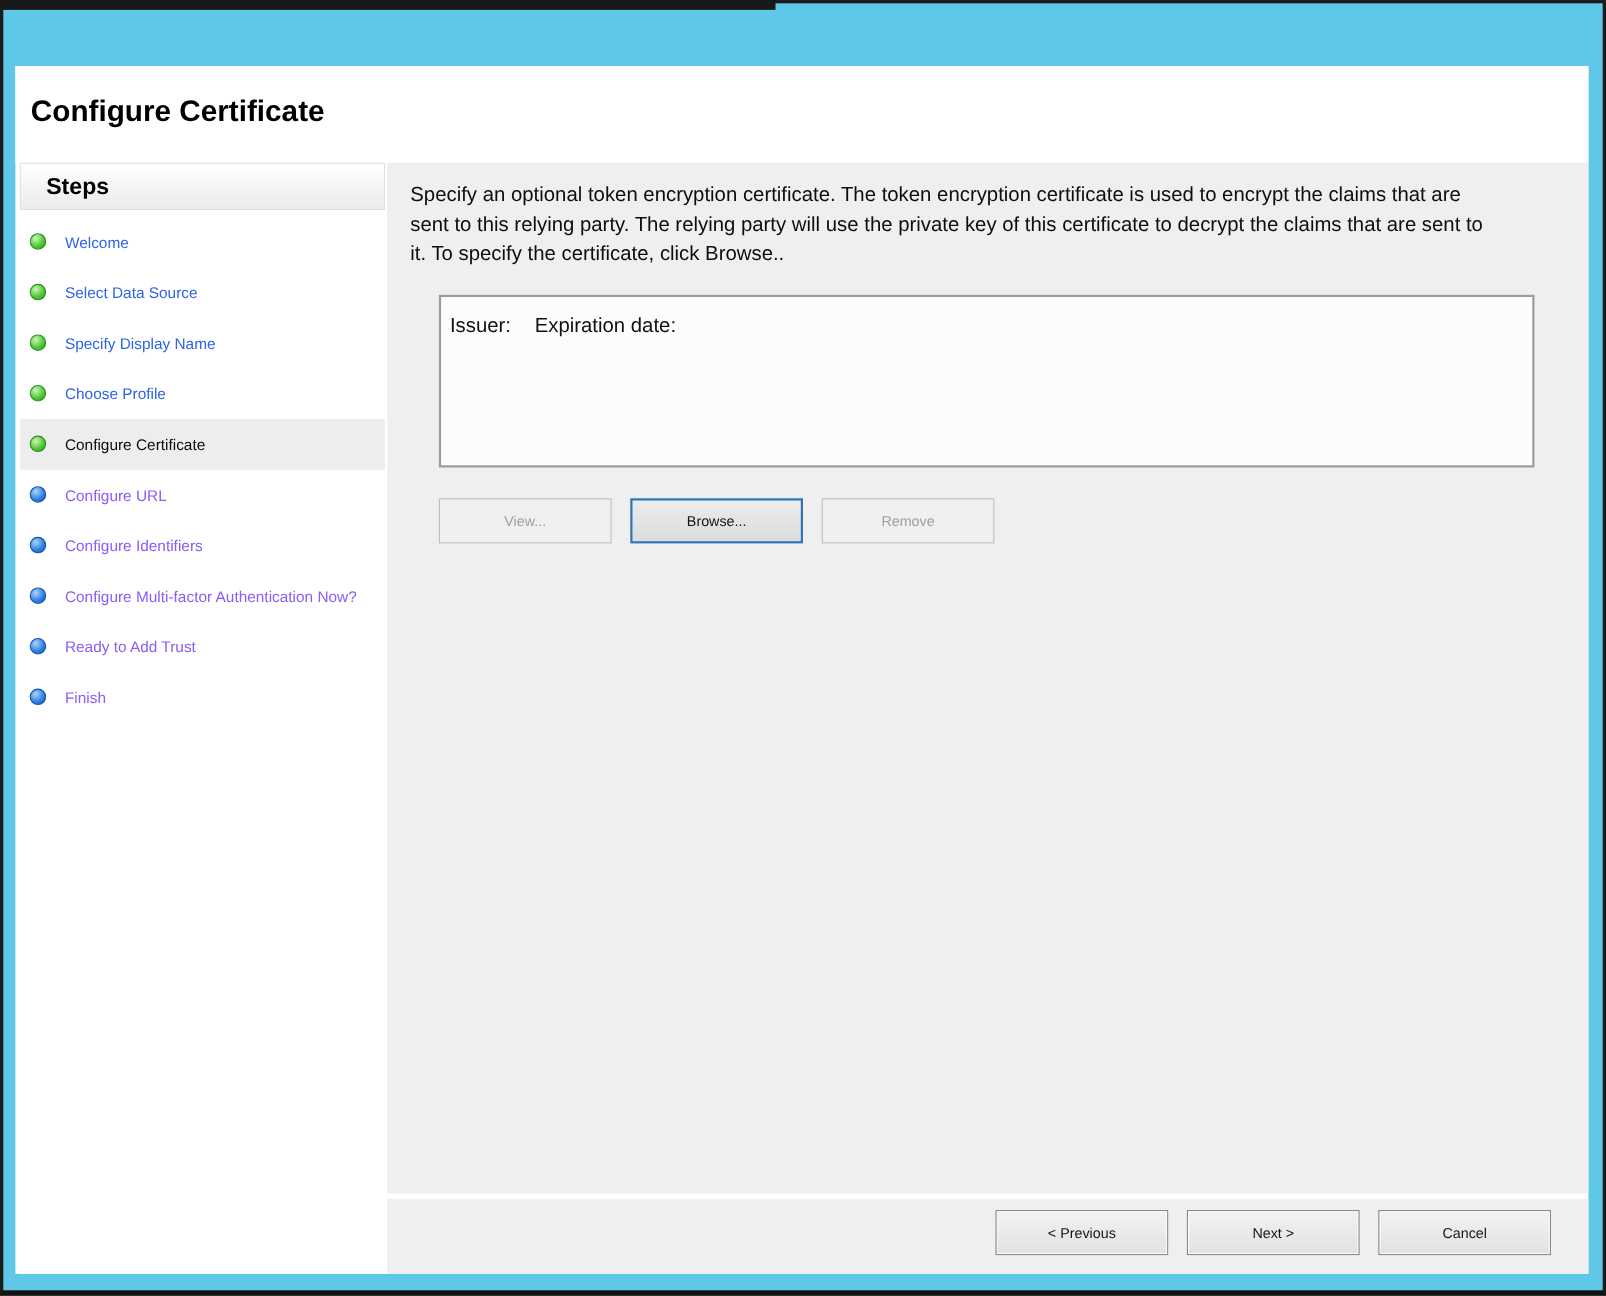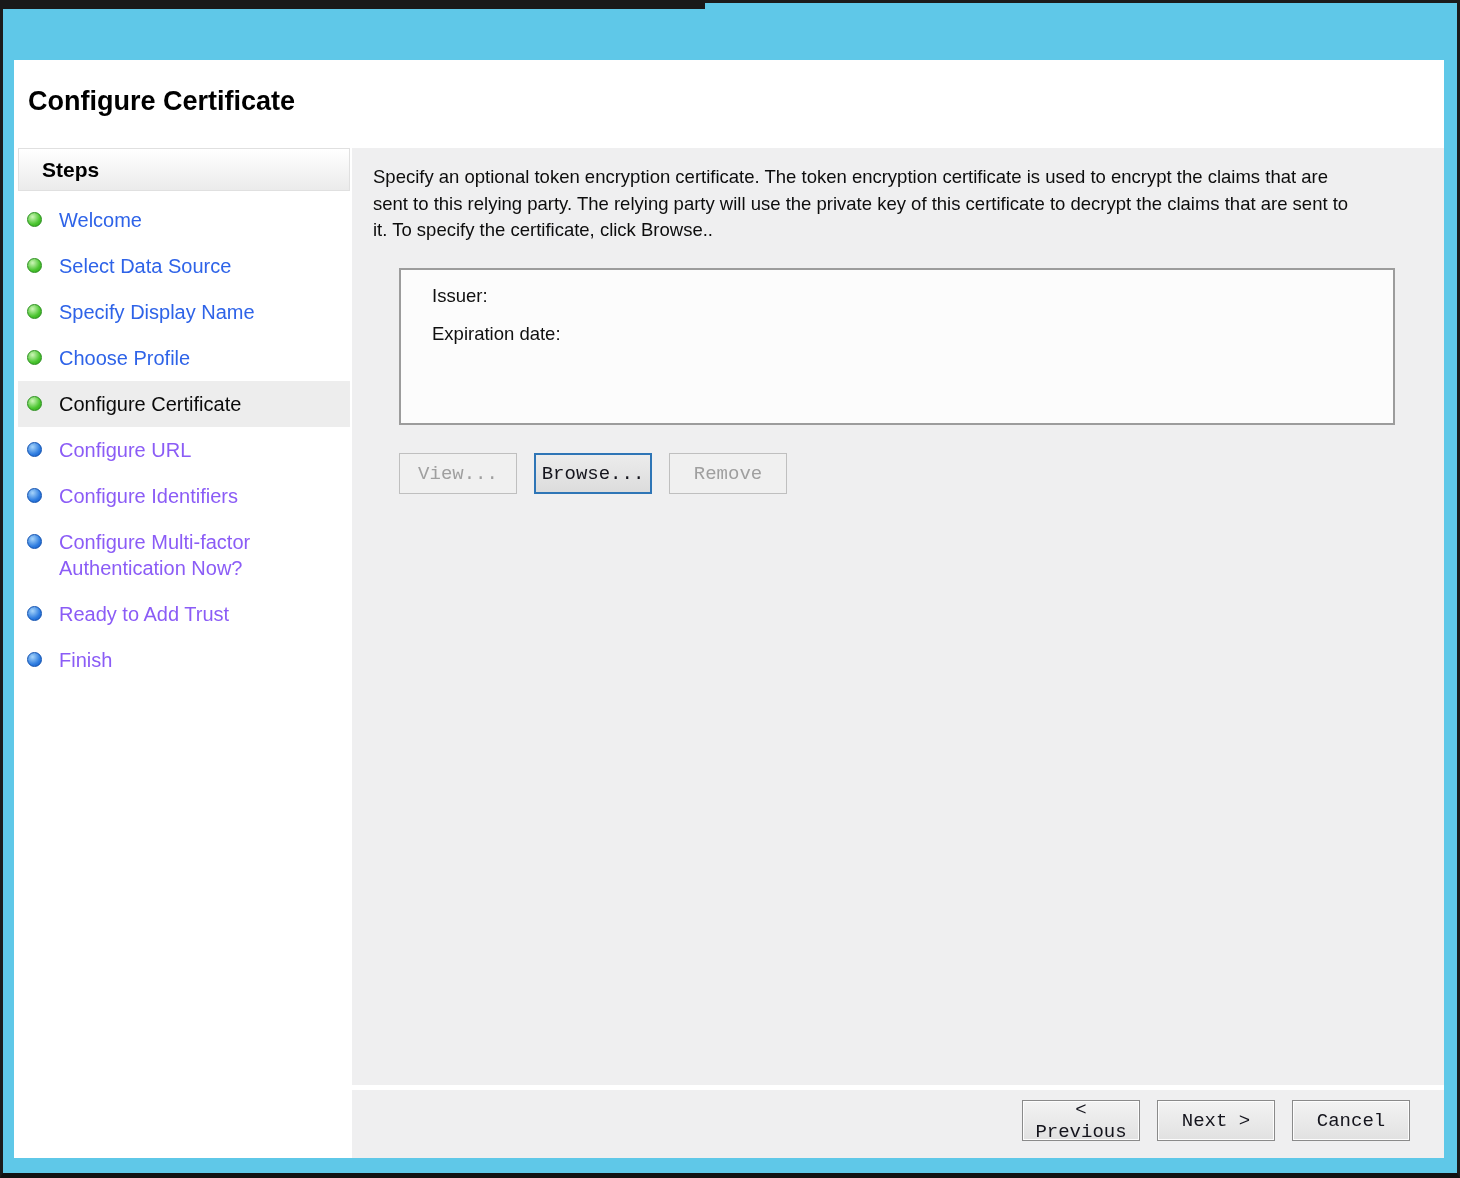--- a/index.html
+++ b/index.html
@@ -51,21 +51,21 @@
   
   .sidebar{position:absolute;left:4px;top:88px;width:332px;bottom:0;background:#fff;}
   .steps-header{
     height:43px;background:linear-gradient(#ffffff,#ebebeb);
     border:1px solid #e0e0e0;display:flex;align-items:center;
     padding-left:23px;font-size:21px;font-weight:700;color:#000;box-sizing:border-box;
   }
   .steps-list{margin-top:6px;}
   .step-item{
     display:flex;align-items:flex-start;gap:17px;
-    padding:10px 4px 10px 9px;line-height:26px;font-size:20px;
+    padding:10px 4px 10px 9px;line-height:26px;font-size:14px;
   }
   .step-item.current{background:#ededed;}
   .step-item.done .step-label{color:var(--link-blue);cursor:pointer;}
   .step-item.current .step-label{color:#0b0b0b;}
   .step-item.upcoming .step-label{color:#8b5cf6;}
   .bullet{
     width:15px;height:15px;border-radius:50%;margin-top:5px;flex-shrink:0;
   }
   .bullet.green{
     background:radial-gradient(circle at 35% 30%, #cdf6b8, #4ac52f 60%, #2f9e1b);
@@ -82,27 +82,27 @@
     background:var(--pane-gray);
   }
   .description{
     position:absolute;left:21px;top:16px;width:985px;
     font-size:18.5px;line-height:26.5px;color:#0d0d0d;white-space:pre-line;
   }
   .cert-box{
     position:absolute;left:47px;top:120px;width:996px;height:157px;
     background:#fcfcfc;border:2px solid #9c9c9c;box-sizing:border-box;
   }
-  .cert-fields{padding:13px 31px;display:flex;flex-direction:column;gap:11.5px;}
+  .cert-fields{padding:13px 8px;display:flex;flex-direction:row;gap:11.5px;}
   .cert-row{font-size:18.5px;line-height:26px;color:#101010;display:flex;gap:10px;}
   .cert-actions{position:absolute;left:47px;top:305px;display:flex;gap:17px;}
 
   .btn{
-    width:118px;height:41px;font-family:Liberation Mono, monospace;
-    font-size:19px;color:#14141c;
+    width:157px;height:41px;font-family:Liberation Sans, sans-serif;
+    font-size:13px;color:#14141c;
     background:linear-gradient(#f3f3f3,#e1e1e1);
     border:1px solid #8a8a8a;box-shadow:inset 0 0 0 1px #fdfdfd;
     display:flex;align-items:center;justify-content:center;cursor:pointer;box-sizing:border-box;
   }
   .btn:disabled, .btn.disabled{
     color:#9f9f9f;background:#f0f0f0;border:1px solid #bfbfbf;
     box-shadow:none;cursor:default;
   }
   .btn.focused{
     border:2px solid #2e75b6;background:linear-gradient(#ececec,#dcdcdc);

